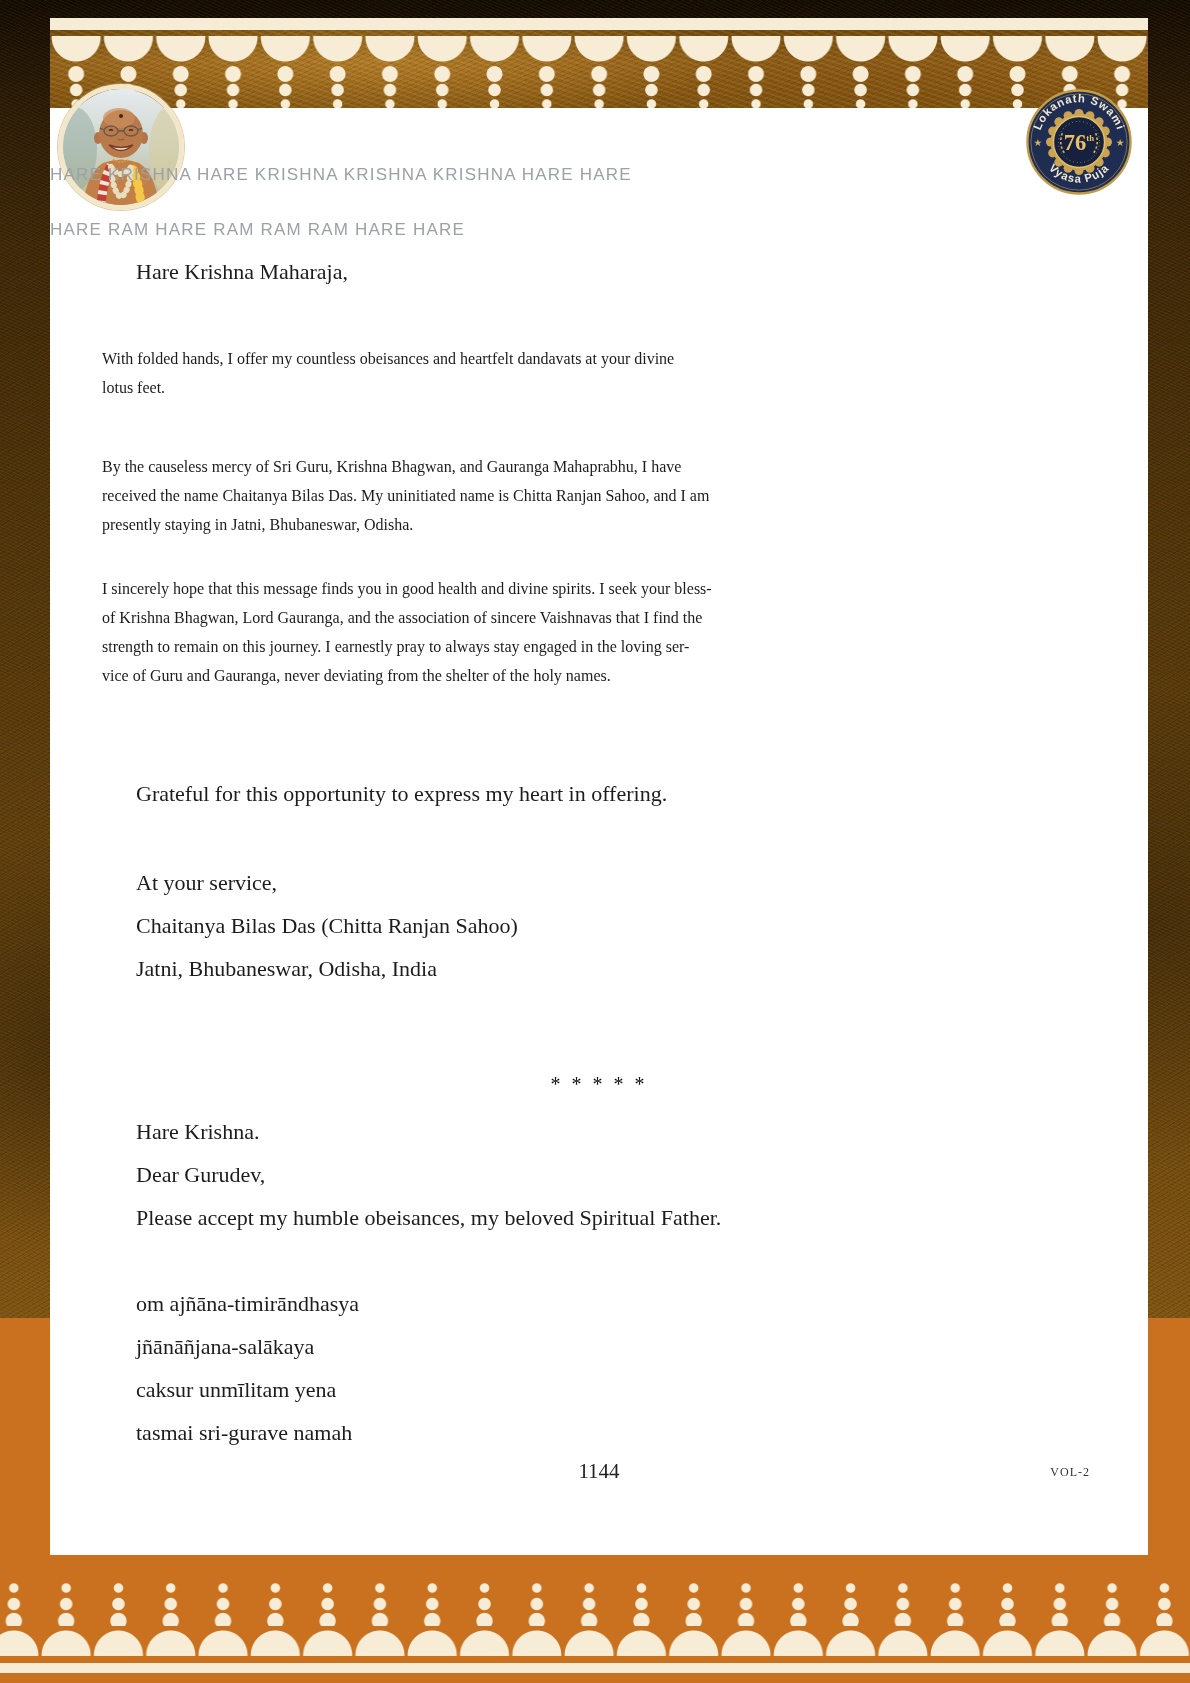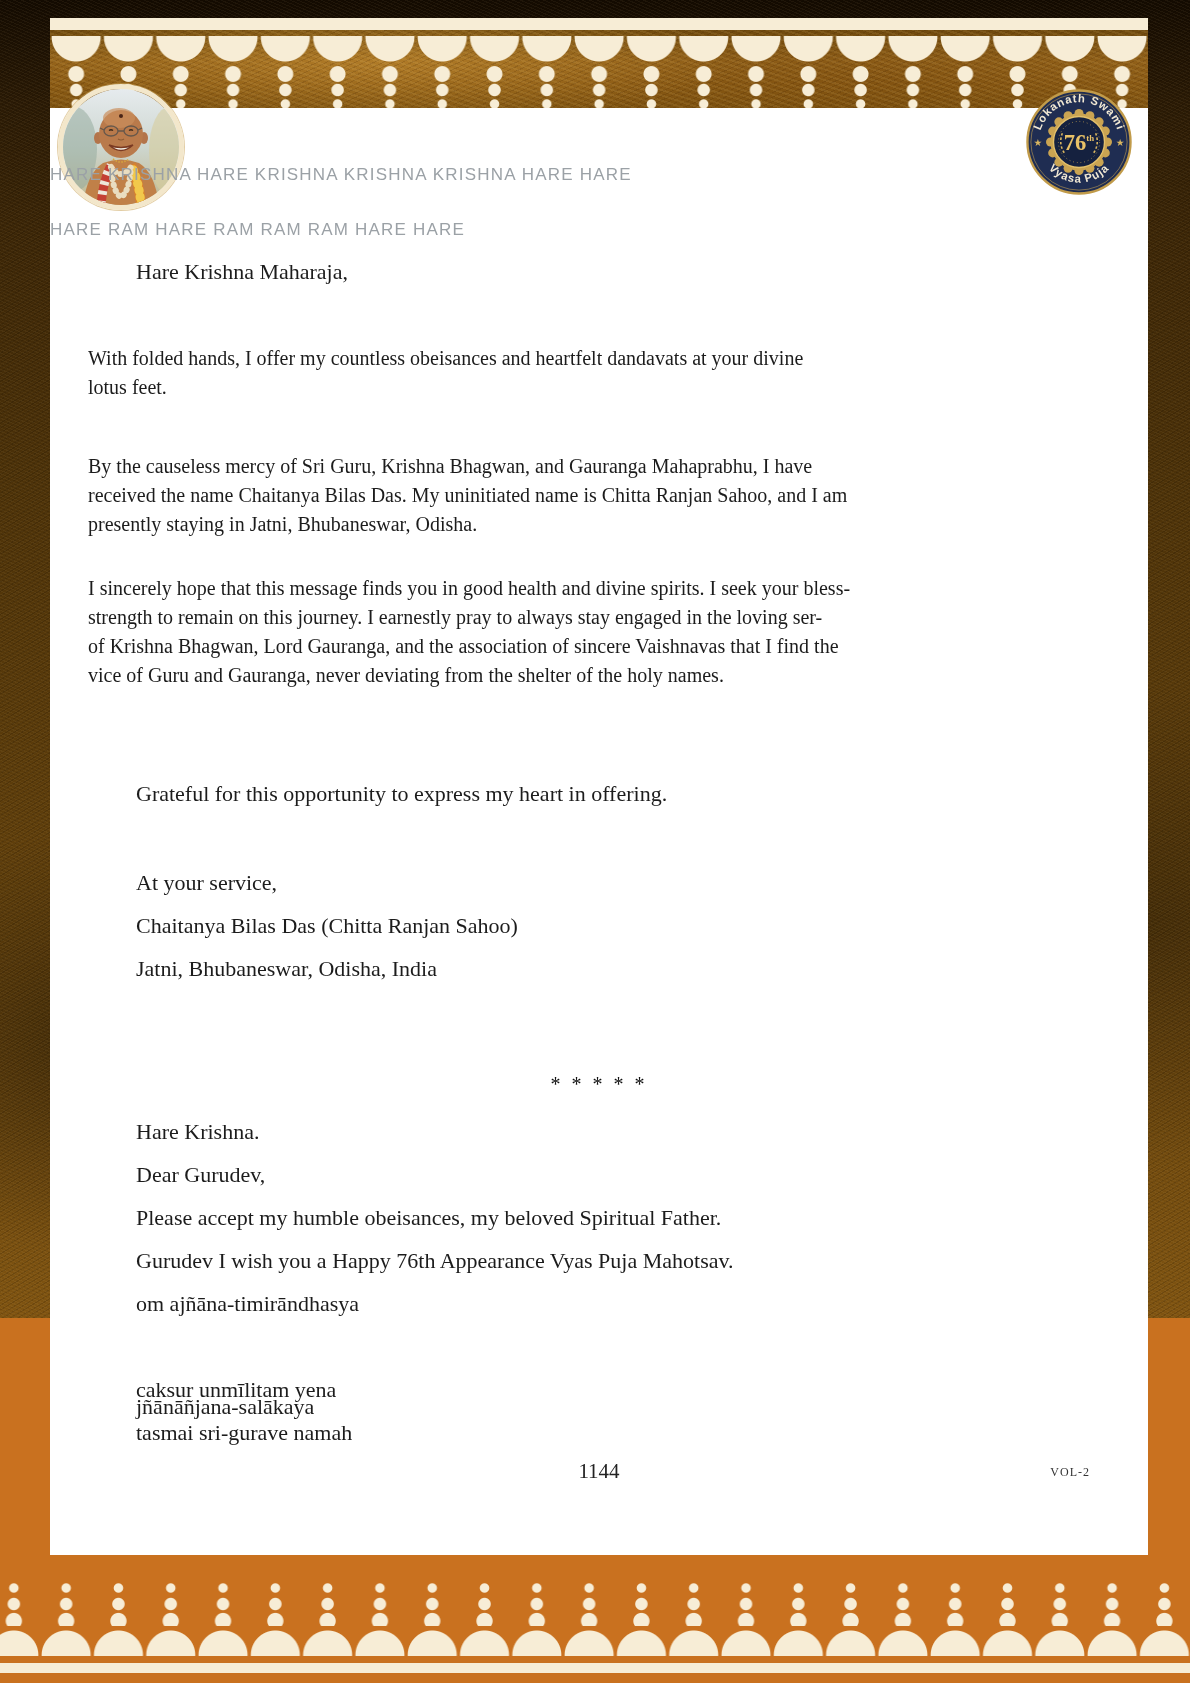--- a/index.html
+++ b/index.html
@@ -50,21 +50,21 @@
   .page{position:absolute;left:50px;top:108px;width:1098px;height:1447px;background:#ffffff;}
   
   .photo{position:absolute;left:58px;top:84px;width:116px;height:116px;border-radius:50%;
     border:5px solid #f3e7cb;overflow:hidden;box-shadow:0 0 0 1px rgba(202,164,90,.55);}
   .photo svg{display:block;}
   .badge{position:absolute;left:1025px;top:88px;width:108px;height:108px;}
   .hdr{position:absolute;left:50px;width:1098px;text-align:left;
     font-family:"Liberation Sans",sans-serif;color:#9ba1a6;font-size:17px;letter-spacing:1.2px;margin-top:32px;}
   .hdr1{top:133px;} .hdr2{top:188px;}
   
-  .blk{position:absolute;left:88px;font-size:20px;line-height:29px;color:#1c1c1c;}
+  .blk{position:absolute;left:102px;font-size:16px;line-height:29px;color:#1c1c1c;}
   .blk .line{white-space:nowrap;}
   .solo{position:absolute;left:88px;font-size:22px;line-height:29px;color:#1c1c1c;white-space:nowrap;margin-left:48px;}
   .stars{position:absolute;left:50px;width:1098px;text-align:center;top:1073px;
     font-size:20px;letter-spacing:3px;color:#111;}
   .pageno{position:absolute;left:50px;width:1098px;text-align:center;top:1459px;
     font-size:21px;color:#222;}
   .vol{position:absolute;right:100px;top:1465px;font-size:12px;letter-spacing:1px;color:#333;}
 </style>
 </head>
 <body>
@@ -170,39 +170,38 @@
   </div>
 
   <div class="blk" style="top:452px">
     <div class="line">By the causeless mercy of Sri Guru, Krishna Bhagwan, and Gauranga Mahaprabhu, I have</div>
     <div class="line">received the name Chaitanya Bilas Das. My uninitiated name is Chitta Ranjan Sahoo, and I am</div>
     <div class="line">presently staying in Jatni, Bhubaneswar, Odisha.</div>
   </div>
 
   <div class="blk" style="top:574px">
     <div class="line">I sincerely hope that this message finds you in good health and divine spirits. I seek your bless-</div>
+    <div class="line">of Krishna Bhagwan, Lord Gauranga, and the association of sincere Vaishnavas that I find the</div>
     <div class="line">strength to remain on this journey. I earnestly pray to always stay engaged in the loving ser-</div>
-    <div class="line">of Krishna Bhagwan, Lord Gauranga, and the association of sincere Vaishnavas that I find the</div>
     <div class="line">vice of Guru and Gauranga, never deviating from the shelter of the holy names.</div>
   </div>
 
   <div class="solo" style="top:779px">Grateful for this opportunity to express my heart in offering.</div>
 
   <div class="solo" style="top:868px">At your service,</div>
   <div class="solo" style="top:911px">Chaitanya Bilas Das (Chitta Ranjan Sahoo)</div>
   <div class="solo" style="top:954px">Jatni, Bhubaneswar, Odisha, India</div>
 
   <div class="stars">* * * * *</div>
 
   <div class="solo" style="top:1117px">Hare Krishna.</div>
   <div class="solo" style="top:1160px">Dear Gurudev,</div>
   <div class="solo" style="top:1203px">Please accept my humble obeisances, my beloved Spiritual Father.</div>
-  <div class="solo" style="top:1246px">Gurudev I wish you a Happy 76th Appearance Vyas Puja Mahotsav.</div>
   <div class="solo" style="top:1289px">om ajñāna-timirāndhasya</div>
-  <div class="solo" style="top:1392px">jñānāñjana-salākaya</div>
+  <div class="solo" style="top:1332px">jñānāñjana-salākaya</div>
   <div class="solo" style="top:1375px">caksur unmīlitam yena</div>
   <div class="solo" style="top:1418px">tasmai sri-gurave namah</div>
 
   <div class="pageno">1144</div>
   <div class="vol">VOL-2</div>
 
   <div class="dots-bottom"></div>
   <div class="scallops-bottom"></div>
   <div class="bottom-stripe"></div>
 

